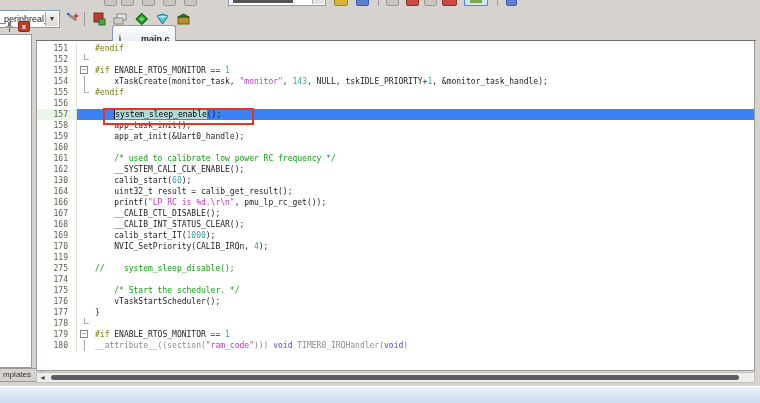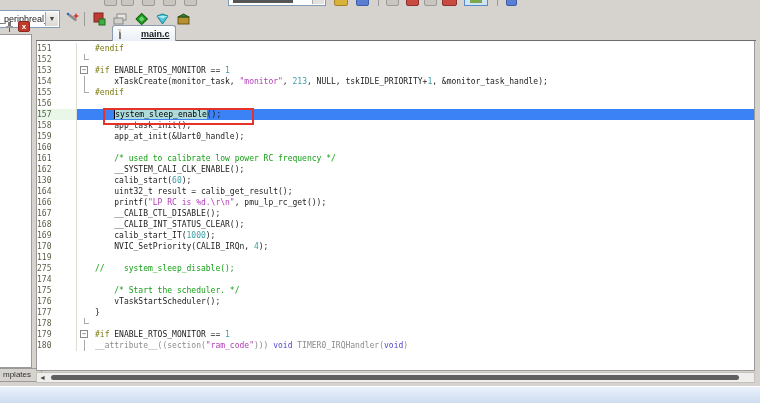--- a/index.html
+++ b/index.html
@@ -28,30 +28,30 @@
 
   
   .dock-head { position:absolute; left:0; top:21px; width:33px; height:12px; }
   .pinbtn { position:absolute; left:4px; top:0; width:11px; height:11px; }
   .closebtn { position:absolute; left:18px; top:0; width:12px; height:11px; background:#c0392b; border:1px solid #8d2520; border-radius:2px; color:#fff; font-size:8px; line-height:9px; text-align:center; font-weight:bold; }
   .dock-panel { position:absolute; left:0; top:34px; width:32px; height:334px; background:#fff; border:1px solid #9a9a9a; border-left:none; }
   .dock-tab { position:absolute; left:0; top:368px; width:42px; height:14px; background:#d6d3ce; border:1px solid #9a9a9a; border-left:none; font-size:8px; color:#333; line-height:12px; padding-left:3px; overflow:hidden; white-space:nowrap; }
 
   
   .tabbar { position:absolute; left:36px; top:24px; width:720px; height:17px; border-bottom:1px solid #6e6e6e; }
-  .tab { position:absolute; left:76px; top:1px; width:64px; height:16px; background:linear-gradient(#fdfefe,#e8eef6); border:1px solid #8a9ab0; border-bottom:none; border-radius:3px 3px 0 0; display:flex; align-items:center; gap:20px; padding:8px 6px; }
+  .tab { position:absolute; left:76px; top:1px; width:64px; height:16px; background:linear-gradient(#fdfefe,#e8eef6); border:1px solid #8a9ab0; border-bottom:none; border-radius:3px 3px 0 0; display:flex; gap:20px; padding:8px 6px; }
   .tab .doc { width:8px; height:10px; background:#fff; border:1px solid #7a7a7a; position:relative; }
   .tab .doc:before { content:""; position:absolute; right:-1px; top:-1px; border:2px solid transparent; border-top-color:#d6d3ce; border-right-color:#d6d3ce; }
   .tab .lbl { font-size:9px; font-weight:bold; color:#1a1a1a; text-decoration:underline; white-space:nowrap; }
 
   
   .pane { position:absolute; left:36px; top:41px; width:719px; height:330px; background:#fff; border:1px solid #9a9a9a; border-top:none; overflow:hidden; }
   .row { position:relative; height:11px; line-height:11px; white-space:pre; font-family:"DejaVu Sans Mono","Liberation Mono",monospace; font-size:8px; display:flex; }
   .row.hl { background:#3b82f6; }
-  .lnum { flex:0 0 40px; padding-right:8px; color:#5c5c46; background:#fff; border-right:1px solid #e0ddd6; }
+  .lnum { flex:0 0 40px; text-align:right; padding-right:8px; color:#5c5c46; background:#fff; border-right:1px solid #e0ddd6; }
   .row.hl .lnum { background:#e9f7e9; }
   .fold { flex:0 0 18px; position:relative; }
   .code { flex:1 1 auto; }
   .fold .fbox { position:absolute; left:3px; top:1px; width:8px; height:8px; border:1px solid #8a8a8a; background:#fff; font-size:7px; line-height:6px; text-align:center; color:#444; }
   .fold .fv { position:absolute; left:7px; top:0; width:1px; height:11px; background:#aaa; }
   .fold .ftick { position:absolute; left:7px; top:0; width:5px; height:6px; border-left:1px solid #aaa; border-bottom:1px solid #aaa; }
   .d{color:#1c1c1c} .p{color:#7a7a10} .s{color:#b33cb8} .n{color:#3a9fa8}
   .c{color:#15a015} .k{color:#5048d0} .g{color:#8c8c8c}
   .sel{background:#aedada; border-left:1px solid #000;}
   .redbox { position:absolute; left:103px; top:108px; width:151px; height:17px; border:2px solid #e63329; z-index:5; }
@@ -146,21 +146,21 @@
     <span class="doc"></span>
     <span class="lbl">main.c</span>
   </div>
 </div>
 
 <div class="pane" id="pane">
     <div style="height: 2px;"></div>
     <div class="row"><span class="lnum">151</span><span class="fold"></span><span class="code"><span class="p">#endif</span></span></div>
     <div class="row"><span class="lnum">152</span><span class="fold"><span class="ftick"></span></span><span class="code"></span></div>
     <div class="row"><span class="lnum">153</span><span class="fold"><span class="fbox">−</span></span><span class="code"><span class="p">#if</span><span class="d"> ENABLE_RTOS_MONITOR == </span><span class="n">1</span></span></div>
-    <div class="row"><span class="lnum">154</span><span class="fold"><span class="fv"></span></span><span class="code"><span class="d">    xTaskCreate(monitor_task, </span><span class="s">"monitor"</span><span class="d">, </span><span class="n">213</span><span class="d">, NULL, tskIDLE_PRIORITY+</span><span class="n">1</span><span class="d">, &amp;monitor_task_handle);</span></span></div>
+    <div class="row"><span class="lnum">154</span><span class="fold"><span class="fv"></span></span><span class="code"><span class="d">    xTaskCreate(monitor_task, </span><span class="s">"monitor"</span><span class="d">, </span><span class="n">143</span><span class="d">, NULL, tskIDLE_PRIORITY+</span><span class="n">1</span><span class="d">, &amp;monitor_task_handle);</span></span></div>
     <div class="row"><span class="lnum">155</span><span class="fold"><span class="ftick"></span></span><span class="code"><span class="p">#endif</span></span></div>
     <div class="row"><span class="lnum">156</span><span class="fold"></span><span class="code"></span></div>
     <div class="row hl"><span class="lnum">157</span><span class="fold"></span><span class="code"><span class="d">    </span><span class="sel">system_sleep_enable</span><span class="d">();</span></span></div>
     <div class="row"><span class="lnum">158</span><span class="fold"></span><span class="code"><span class="d">    app_task_init();</span></span></div>
     <div class="row"><span class="lnum">159</span><span class="fold"></span><span class="code"><span class="d">    app_at_init(&amp;Uart0_handle);</span></span></div>
     <div class="row"><span class="lnum">160</span><span class="fold"></span><span class="code"></span></div>
     <div class="row"><span class="lnum">161</span><span class="fold"></span><span class="code"><span class="c">    /* used to calibrate low power RC frequency */</span></span></div>
     <div class="row"><span class="lnum">162</span><span class="fold"></span><span class="code"><span class="d">    __SYSTEM_CALI_CLK_ENABLE();</span></span></div>
     <div class="row"><span class="lnum">130</span><span class="fold"></span><span class="code"><span class="d">    calib_start(</span><span class="n">60</span><span class="d">);</span></span></div>
     <div class="row"><span class="lnum">164</span><span class="fold"></span><span class="code"><span class="d">    uint32_t result = calib_get_result();</span></span></div>

